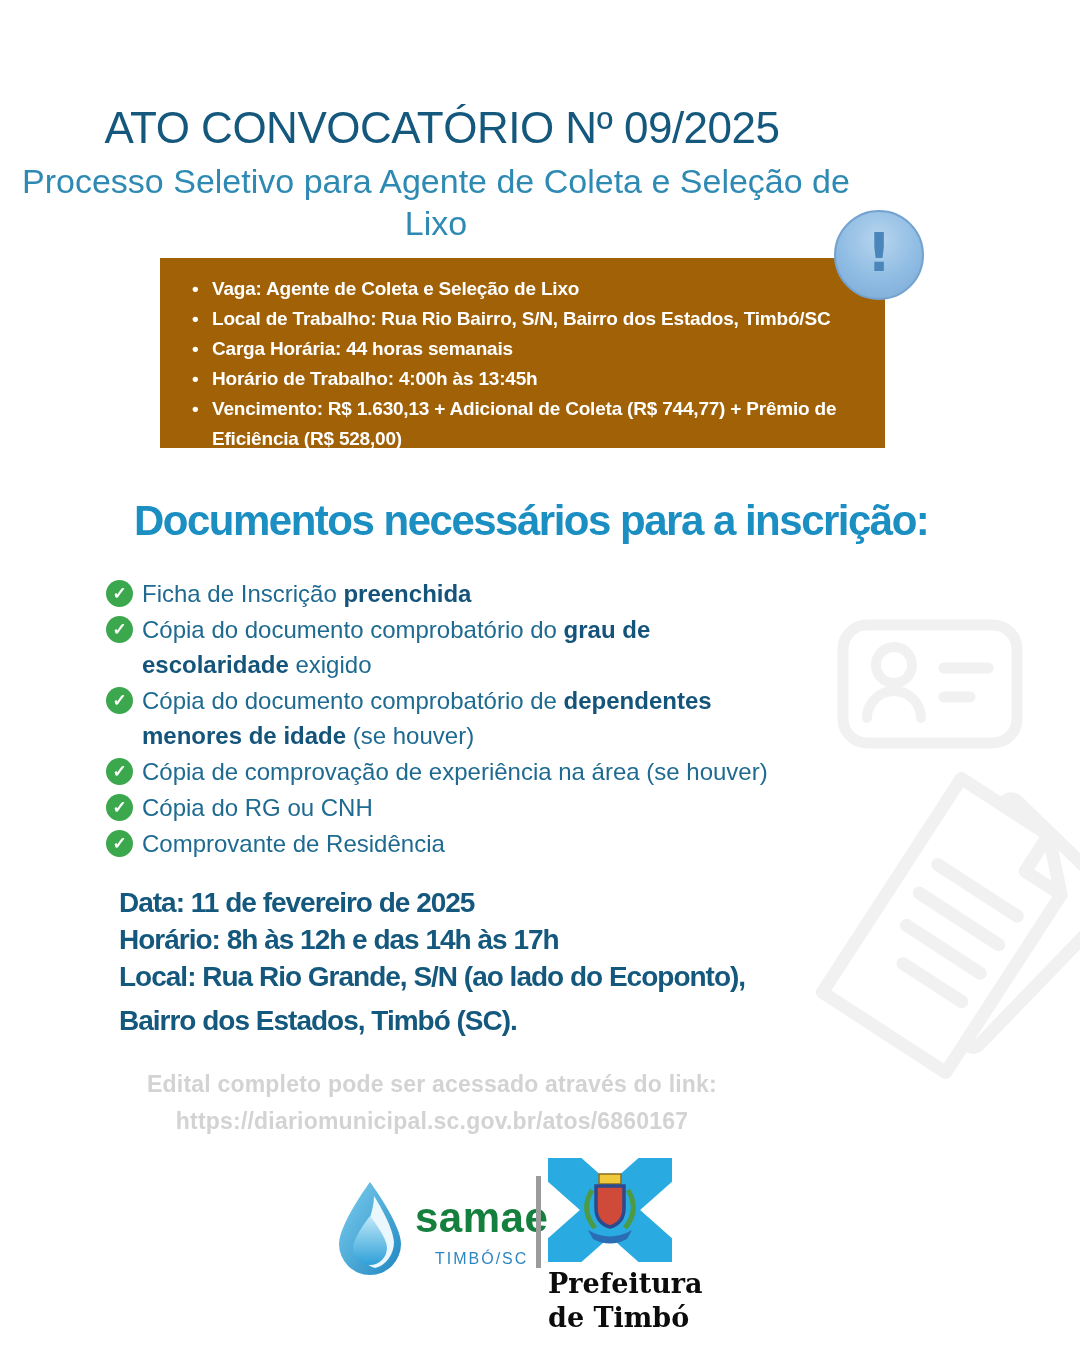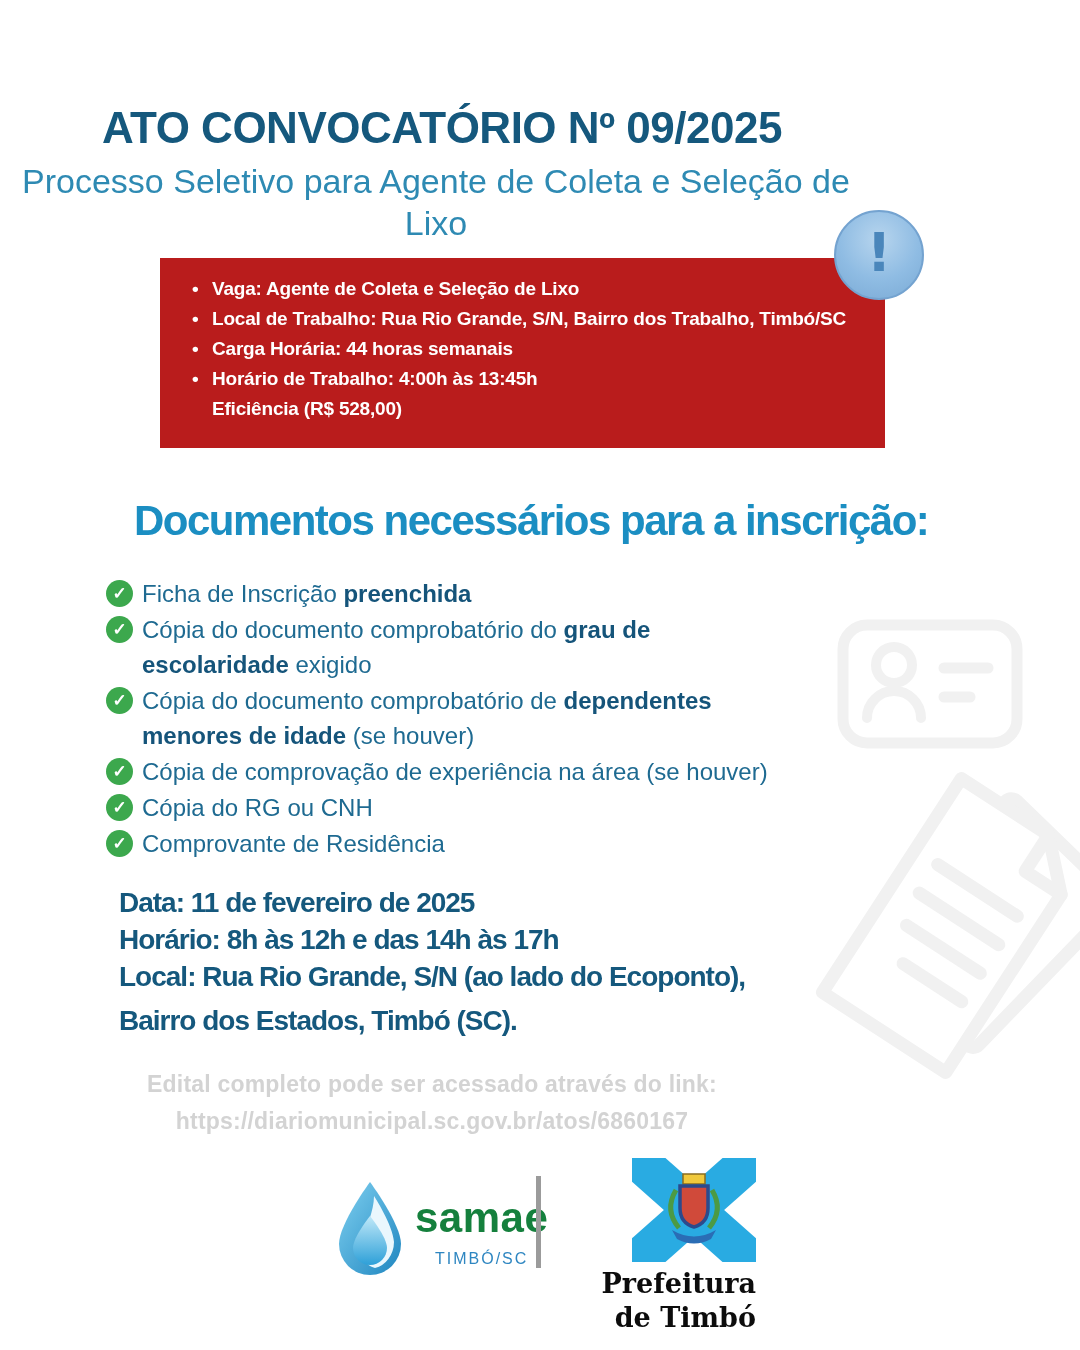--- a/index.html
+++ b/index.html
@@ -5,30 +5,30 @@
   html,body{margin:0;padding:0;}
   body{
     width:1080px;height:1350px;background:#ffffff;position:relative;overflow:hidden;
     font-family:"Liberation Sans", sans-serif;
   }
   .layer{position:absolute;}
 
   
   .title{
     top:104px;left:0;width:884px;text-align:center;margin:0;
-    font-size:44px;font-weight:700;color:#15587d;letter-spacing:-0.5px;line-height:48px;
+    font-size:44px;font-weight:400;color:#15587d;letter-spacing:-0.5px;line-height:48px;
   }
   .subtitle{
     top:160px;left:0;width:872px;text-align:center;margin:0;
     font-size:34px;font-weight:400;color:#2e8ab3;line-height:42px;
   }
 
   
   .infobox{
-    left:160px;top:258px;width:725px;height:190px;background:#b91c1c;
+    left:160px;top:258px;width:725px;height:190px;background:#a16207;
     box-sizing:border-box;padding:16px 10px 0 30px;overflow:hidden;z-index:2;
   }
   .infobox ul{list-style:none;margin:0;padding:0;}
   .infobox li{
     position:relative;padding-left:22px;color:#ffffff;font-weight:700;
     font-size:19px;letter-spacing:-0.2px;line-height:30px;white-space:nowrap;
   }
   .infobox li.bullet::before{content:"•";position:absolute;left:2px;}
 
   
@@ -80,21 +80,21 @@
   
   .samae{left:333px;top:1180px;display:flex;align-items:flex-start;z-index:2;}
   .samae-text{margin-left:8px;margin-top:16px;text-align:center;}
   .samae-name{
     font-size:42px;font-weight:700;color:#15803d;line-height:44px;letter-spacing:0.5px;display:block;
   }
   .samae-sub{
     font-size:16px;color:#2e86c1;letter-spacing:2px;display:block;margin-top:10px;
   }
   .divider{left:536px;top:1176px;width:5px;height:92px;background:#9b9b9b;z-index:2;}
-  .prefeitura{left:586px;top:1158px;width:170px;text-align:right;z-index:2;}
+  .prefeitura{left:548px;top:1158px;width:170px;text-align:left;z-index:2;}
   .pref-text{
     font-family:"DejaVu Serif", serif;font-weight:700;color:#0c0c0c;
     font-size:27px;line-height:32px;margin-top:2px;
   }
 </style>
 </head>
 <body>
 
 <svg class="layer wm wm-card" width="188" height="132" viewBox="0 0 188 132">
   <g fill="none" stroke="#f1f1f1" stroke-linecap="round">
@@ -121,23 +121,24 @@
     </g>
   </g>
 </svg>
 
 <h1 class="layer title">ATO CONVOCATÓRIO Nº 09/2025</h1>
 <h2 class="layer subtitle">Processo Seletivo para Agente de Coleta e Seleção de Lixo</h2>
 
 <div class="layer infobox">
   <ul>
     <li class="bullet">Vaga: Agente de Coleta e Seleção de Lixo</li>
-    <li class="bullet">Local de Trabalho: Rua Rio Grande, S/N, Bairro dos Trabalho, Timbó/SC</li>
+    <li class="bullet">Local de Trabalho: Rua Rio Bairro, S/N, Bairro dos Estados, Timbó/SC</li>
     <li class="bullet">Carga Horária: 44 horas semanais</li>
     <li class="bullet">Horário de Trabalho: 4:00h às 13:45h</li>
+    <li class="bullet">Vencimento: R$ 1.630,13 + Adicional de Coleta (R$ 744,77) + Prêmio de</li>
     <li>Eficiência (R$ 528,00)</li>
   </ul>
 </div>
 
 <div class="layer alert-badge">
   <span>!</span>
 </div>
 
 <h3 class="layer docs-heading">Documentos necessários para a inscrição:</h3>
 

